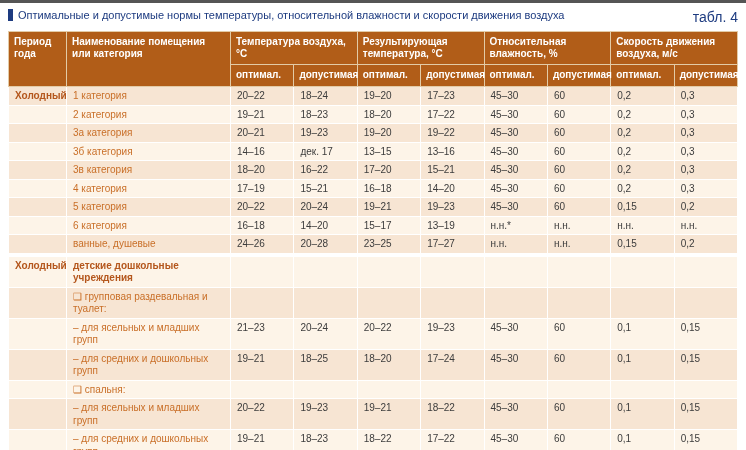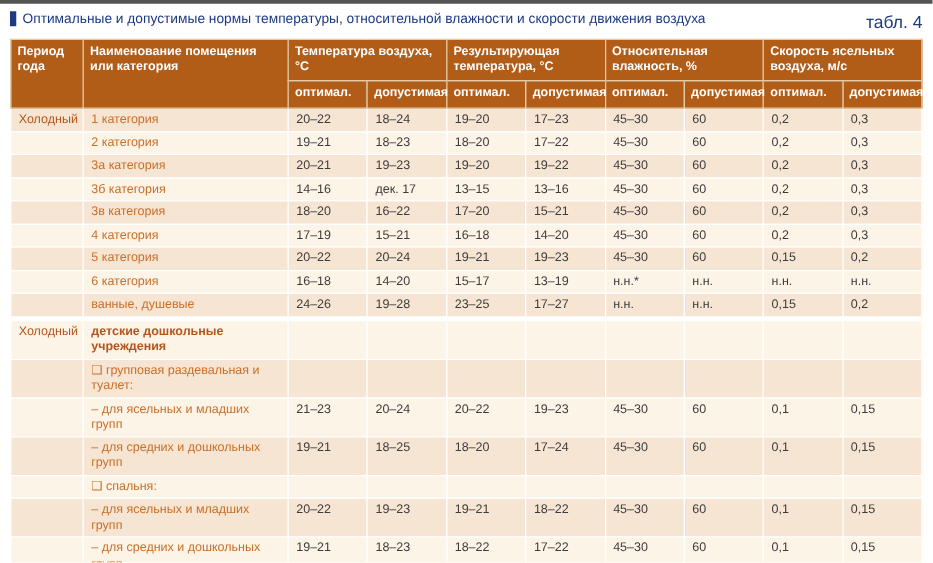--- a/index.html
+++ b/index.html
@@ -17,21 +17,21 @@
     margin:1px 5px 0 0;flex:0 0 auto;}
   .title-text{font-size:11px;font-weight:normal;color:var(--title);line-height:1.3;flex:1 1 auto;}
   .table-ref{font-size:14px;color:var(--title);padding-top:1px;flex:0 0 auto;}
   table{border-collapse:collapse;margin:2px 8px 0 8px;width:730px;table-layout:fixed;}
   th,td{border:1px solid #fff;vertical-align:top;text-align:left;}
   thead th{background:var(--header_bg);color:var(--header_text);font-size:10px;
     font-weight:bold;padding:4px 5px;border:1px solid var(--header_border);line-height:1.2;}
   thead tr.sub th{padding:4px 5px 5px 5px;}
   td{font-size:10px;color:var(--value);padding:3px 5px 2px 6px;line-height:1.25;white-space:nowrap;}
   td.col-room{white-space:normal;color:var(--room);}
-  td.col-period{color:var(--period);font-weight:normal;white-space:normal;}
+  td.col-period{color:var(--period);font-weight:bold;white-space:normal;}
   tr.dark td{background:var(--row_dark);}
   tr.light td{background:var(--row_light);}
   tr.section td.col-room{font-weight:bold;color:var(--period);margin-top:44px;}
   tr.gap td{border-top:4px solid #fff;}
   .col-w0{width:58px;} .col-w1{width:164px;} .col-w2{width:64px;} .col-w3{width:66px;}
   .col-w4{width:62px;} .col-w5{width:63px;} .col-w6{width:53px;} .col-w7{width:70px;}
   .col-w8{width:57px;} .col-w9{width:71px;}
 </style>
 </head>
 <body>
@@ -45,21 +45,21 @@
 </div>
 
 <table>
   <thead>
     <tr>
       <th rowspan="2" class="col-w0">Период года</th>
       <th rowspan="2" class="col-w1">Наименование помещения или категория</th>
       <th colspan="2">Температура воздуха, °С</th>
       <th colspan="2">Результирующая температура, °С</th>
       <th colspan="2">Относительная влажность, %</th>
-      <th colspan="2">Скорость ясельных воздуха, м/с</th>
+      <th colspan="2">Скорость движения воздуха, м/с</th>
     </tr>
     <tr class="sub">
       <th class="col-w2">оптимал.</th>
       <th class="col-w3">допустимая</th>
       <th class="col-w4">оптимал.</th>
       <th class="col-w5">допустимая</th>
       <th class="col-w6">оптимал.</th>
       <th class="col-w7">допустимая</th>
       <th class="col-w8">оптимал.</th>
       <th class="col-w9">допустимая</th>
@@ -159,21 +159,21 @@
         <td class="col-value col-w5">13–19</td>
         <td class="col-value col-w6">н.н.*</td>
         <td class="col-value col-w7">н.н.</td>
         <td class="col-value col-w8">н.н.</td>
         <td class="col-value col-w9">н.н.</td>
       </tr>
       <tr class="dark">
         <td class="col-period col-w0"></td>
         <td class="col-room col-w1">ванные, душевые</td>
         <td class="col-value col-w2">24–26</td>
-        <td class="col-value col-w3">19–28</td>
+        <td class="col-value col-w3">20–28</td>
         <td class="col-value col-w4">23–25</td>
         <td class="col-value col-w5">17–27</td>
         <td class="col-value col-w6">н.н.</td>
         <td class="col-value col-w7">н.н.</td>
         <td class="col-value col-w8">0,15</td>
         <td class="col-value col-w9">0,2</td>
       </tr>
       <tr class="light section gap">
         <td class="col-period col-w0">Холодный</td>
         <td class="col-room col-w1">детские дошкольные учреждения</td>

